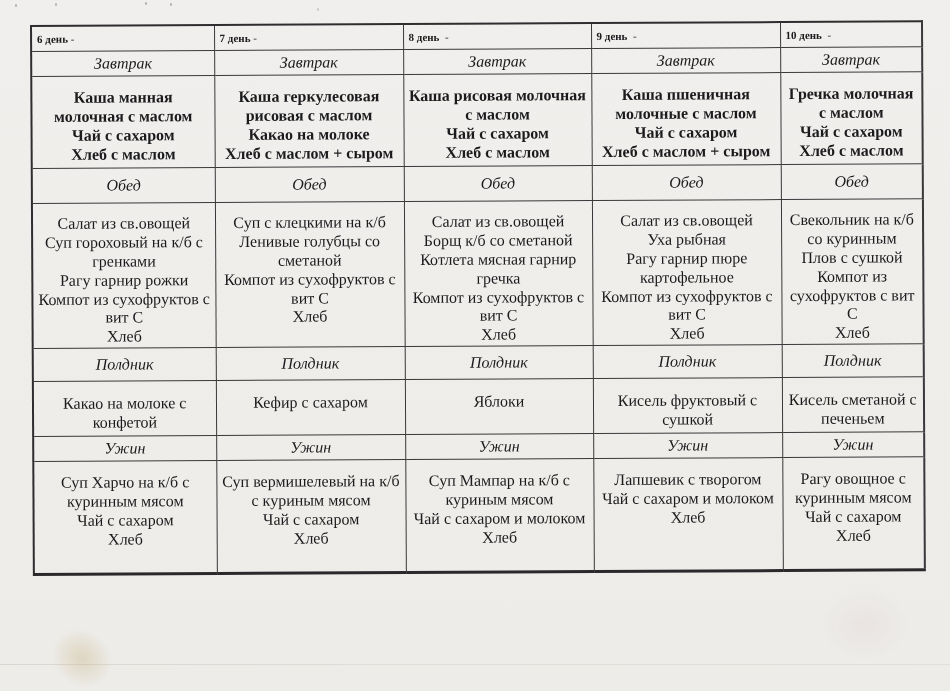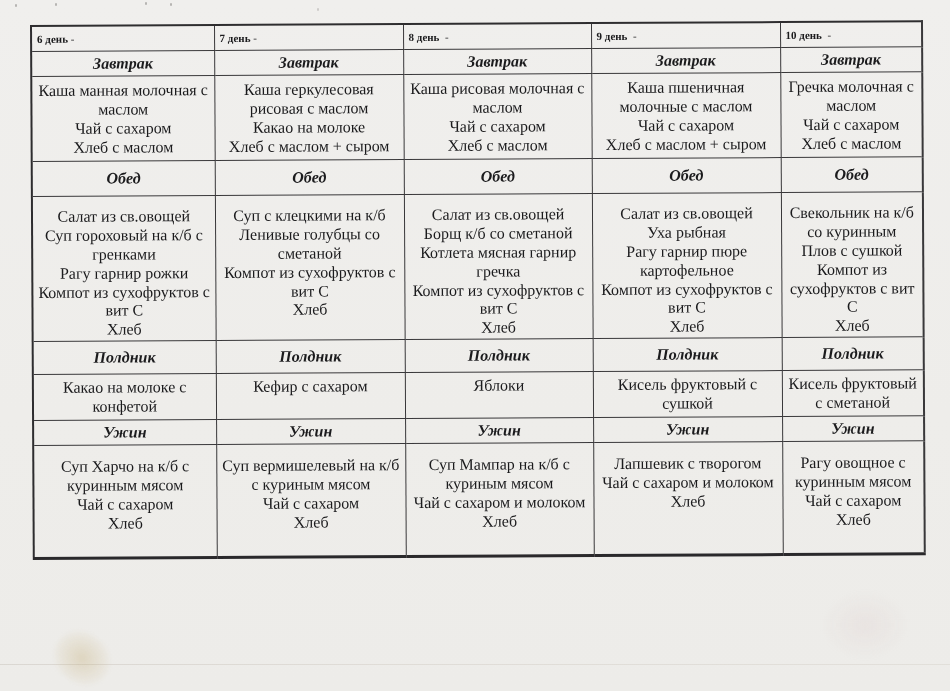--- a/index.html
+++ b/index.html
@@ -42,40 +42,40 @@
   td.day-label {
     height: 22px;
     font-weight: bold;
     font-size: 11px;
     text-align: left;
     vertical-align: middle;
     white-space: pre-wrap;
     padding-left: 6px;
   }
   td.meal-header {
-    font-weight: bold;
+    font-weight: normal;
     font-style: italic;
     font-size: 16px;
     text-align: center;
     vertical-align: middle;
   }
   tr.row-breakfast-header td { height: 22px; }
   tr.row-lunch-header td     { height: 32px; }
   tr.row-snack-header td     { height: 30px; }
   tr.row-dinner-header td    { height: 22px; }
 
   td.menu-cell {
     font-size: 16px;
     text-align: center;
     vertical-align: top;
     line-height: 1.18;
   }
-  tr.row-breakfast td.menu-cell { height: 78px; padding-top: 5px; }
+  tr.row-breakfast td.menu-cell { height: 78px; padding-top: 12px; font-weight: bold; }
   tr.row-lunch td.menu-cell     { height: 130px; padding-top: 11px; }
-  tr.row-snack td.menu-cell     { height: 40px; padding-top: 4px; }
+  tr.row-snack td.menu-cell     { height: 40px; padding-top: 13px; }
   tr.row-dinner td.menu-cell    { height: 98px; padding-top: 12px; }
 
   .dish { display: block; }
 
   
   .speck {
     position: absolute;
     width: 2px;
     height: 3px;
     background: #8f8d8a;
@@ -228,21 +228,21 @@
       <td class="menu-cell">
             <div class="dish">Кефир с сахаром</div>
           </td>
       <td class="menu-cell">
             <div class="dish">Яблоки</div>
           </td>
       <td class="menu-cell">
             <div class="dish">Кисель фруктовый с сушкой</div>
           </td>
       <td class="menu-cell outer-right">
-            <div class="dish">Кисель фруктовый с сметаной</div>
+            <div class="dish">Кисель сметаной с печеньем</div>
           </td>
     </tr>
 
     <tr class="row-dinner-header">
       <td class="meal-header outer-left">Ужин</td>
       <td class="meal-header">Ужин</td>
       <td class="meal-header">Ужин</td>
       <td class="meal-header">Ужин</td>
       <td class="meal-header outer-right">Ужин</td>
     </tr>

